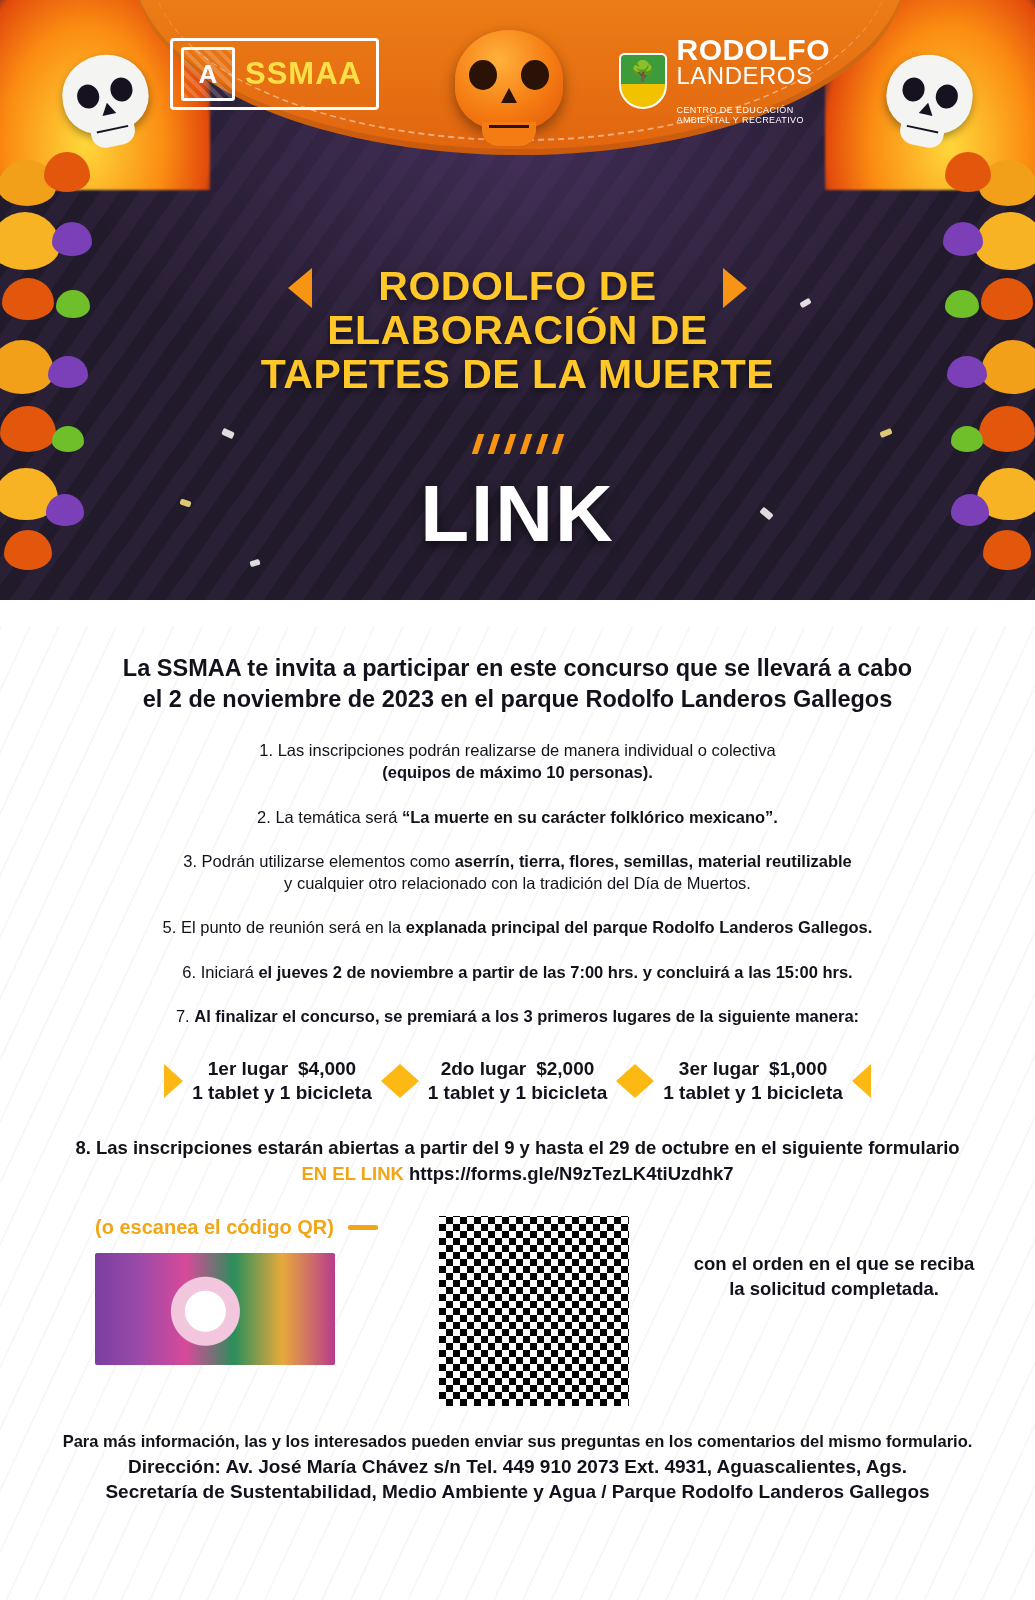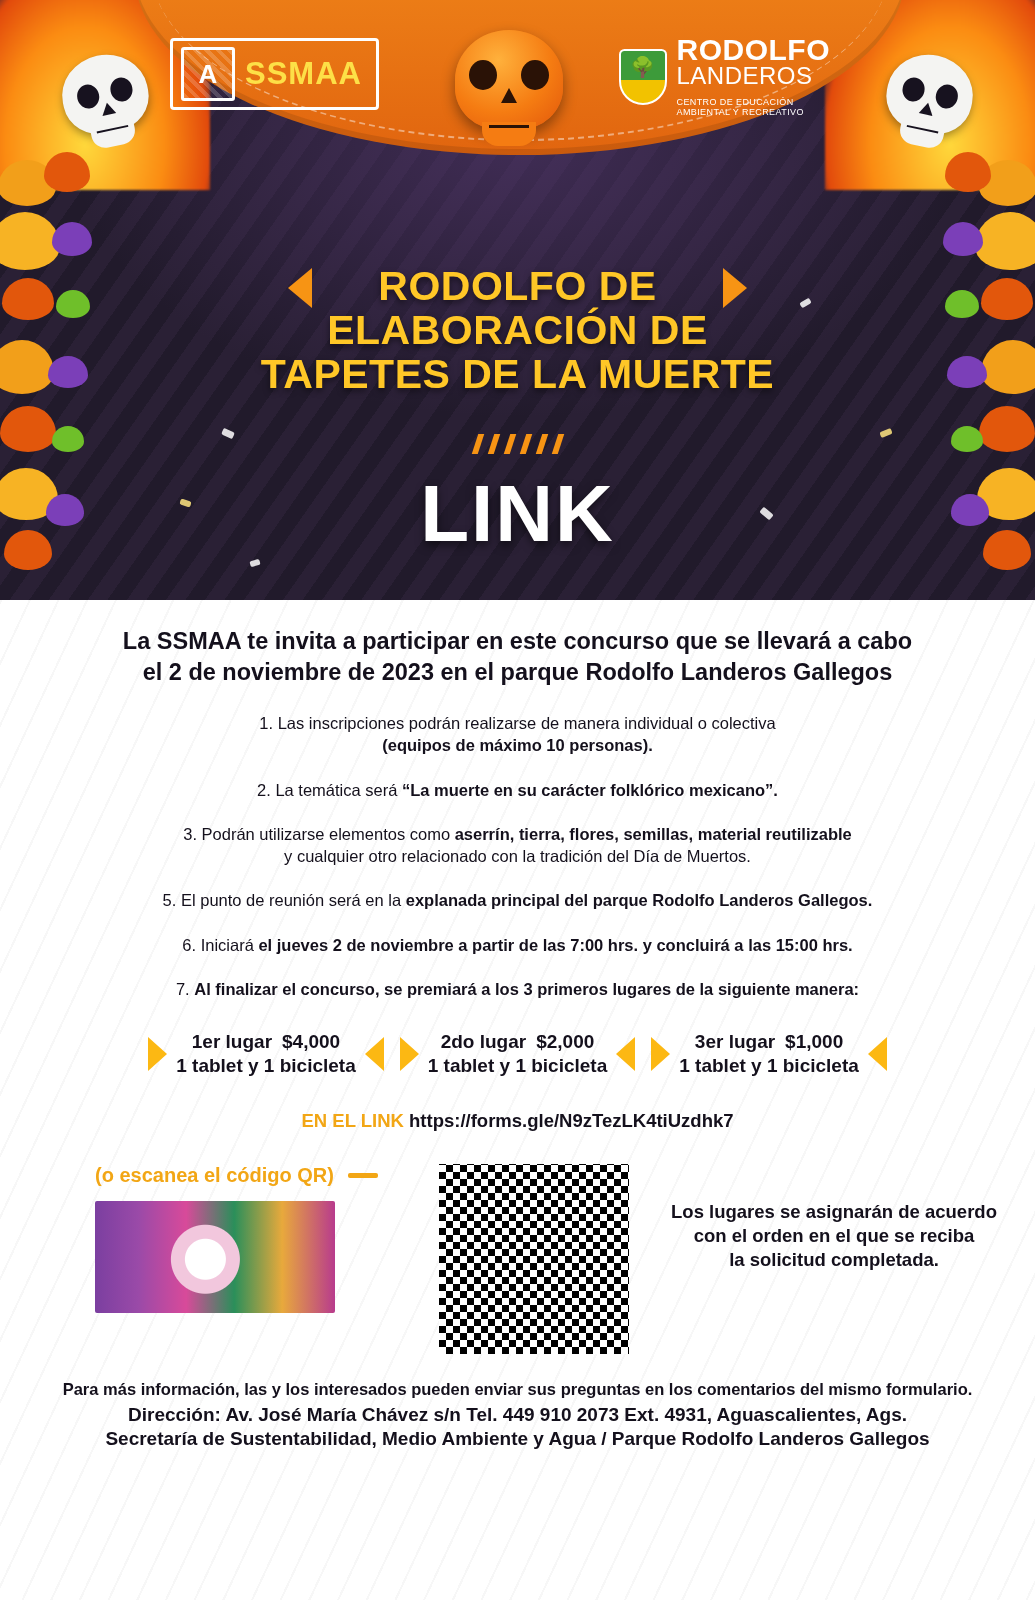--- a/index.html
+++ b/index.html
@@ -88,21 +88,21 @@
   .logo-ssmaa .txt{color:#fde047;font-size:31px;font-weight:bold;letter-spacing:1px;}
   .logo-rodolfo{position:absolute;right:205px;top:36px;display:flex;align-items:center;gap:10px;}
   .logo-rodolfo .shield{
     width:48px;height:56px;border-radius:6px 6px 26px 26px;
     background:linear-gradient(180deg,#3d9b3a 0%,#3d9b3a 55%,#f2c200 55%,#f2c200 100%);
     border:2px solid #fff;display:flex;align-items:flex-start;justify-content:center;
     font-size:20px;color:#fff;padding-top:4px;box-sizing:border-box;
   }
   .logo-rodolfo .r1{color:#fff;font-size:30px;font-weight:bold;line-height:.92;letter-spacing:.5px;}
   .logo-rodolfo .r2{color:#fff;font-size:24px;font-weight:normal;line-height:1;letter-spacing:.5px;}
-  .logo-rodolfo .r3{color:#fff;font-size:9px;line-height:1.15;letter-spacing:.4px;margin-top:9px;}
+  .logo-rodolfo .r3{color:#fff;font-size:9px;line-height:1.15;letter-spacing:.4px;margin-top:17px;}
   
   .title-block{position:absolute;left:0;right:0;top:265px;text-align:center;}
   .title-block .line{
     color:#ffc727;font-size:41px;font-weight:bold;line-height:1.07;letter-spacing:.5px;
     text-shadow:0 3px 6px rgba(0,0,0,.5);
   }
   .chev{position:absolute;top:268px;}
   .chev.l{left:288px;} .chev.r{right:288px;}
   .chev span{display:inline-block;width:0;height:0;border-top:20px solid transparent;border-bottom:20px solid transparent;}
   .chev.l span{border-right:24px solid #f79414;}
@@ -115,31 +115,31 @@
     text-shadow:0 4px 10px rgba(0,0,0,.55);
   }
   .confetti{position:absolute;background:#fff;border-radius:2px;opacity:.85;}
   
   .body-wrap{
     position:relative;width:1035px;height:1000px;background:#ffffff;
     background-image:repeating-linear-gradient(115deg,rgba(0,0,0,.03) 0 2px,rgba(0,0,0,0) 2px 26px);
   }
   .intro{
     padding-top:26px;text-align:center;color:#14101c;
-    font-size:23.5px;font-weight:bold;line-height:1.32;
+    font-size:23.5px;font-weight:bold;line-height:1.32;margin-top:27px;
   }
   .rules{margin-top:24px;}
   .rule{
     text-align:center;color:#14101c;font-size:16.5px;line-height:1.35;
     margin:0 70px 22px 70px;
   }
   .rule b{font-weight:bold;}
   
   .prizes{
-    display:flex;justify-content:center;align-items:center;gap:16px;margin-top:30px;
+    display:flex;justify-content:center;align-items:center;margin-top:30px;
   }
   .prize{display:flex;align-items:center;gap:9px;}
   .arrow-l,.arrow-r{width:0;height:0;border-top:17px solid transparent;border-bottom:17px solid transparent;}
   .arrow-l{border-left:19px solid #fcb813;}
   .arrow-r{border-right:19px solid #fcb813;}
   .prize-txt{text-align:center;color:#14101c;font-weight:bold;font-size:19px;line-height:1.25;}
   .prize-txt .amt{margin-left:10px;}
   .rule8{
     text-align:center;margin-top:30px;color:#14101c;font-weight:bold;font-size:18.5px;line-height:1.4;
   }
@@ -322,37 +322,37 @@
       <div class="arrow-l"></div>
       <div class="prize-txt">
         <div><span>3er  lugar</span><span class="amt">$1,000</span></div>
         <div>1 tablet y 1 bicicleta</div>
       </div>
       <div class="arrow-r"></div>
     </div>
   </div>
 
   <div class="rule8">
+    <div>8. Las inscripciones estarán abiertas a partir del 9 y hasta el 29 de octubre en el siguiente formulario</div>
     <div>
       <span class="link-label">EN EL LINK</span>
       <span>https://forms.gle/N9zTezLK4tiUzdhk7</span>
     </div>
   </div>
 
   <div class="qr-row">
     <div class="qr-left">
       <div class="qr-label">
         <span>(o escanea el código QR)</span>
         <span class="dash"></span>
       </div>
       <div class="photo"></div>
     </div>
     <div class="qr"></div>
     <div class="qr-note">
-      <div>Los lugares se asignarán de acuerdo</div>
       <div>con el orden en el que se reciba</div>
       <div>la solicitud completada.</div>
     </div>
   </div>
 
   <div class="footer">
     <div class="f1">Para más información, las y los interesados pueden enviar sus preguntas en los comentarios del mismo formulario.</div>
     <div class="f2">
       <div>Dirección:  Av. José María Chávez s/n Tel. 449 910 2073 Ext. 4931, Aguascalientes, Ags.</div>
       <div>Secretaría de Sustentabilidad, Medio Ambiente y Agua / Parque Rodolfo Landeros Gallegos</div>

